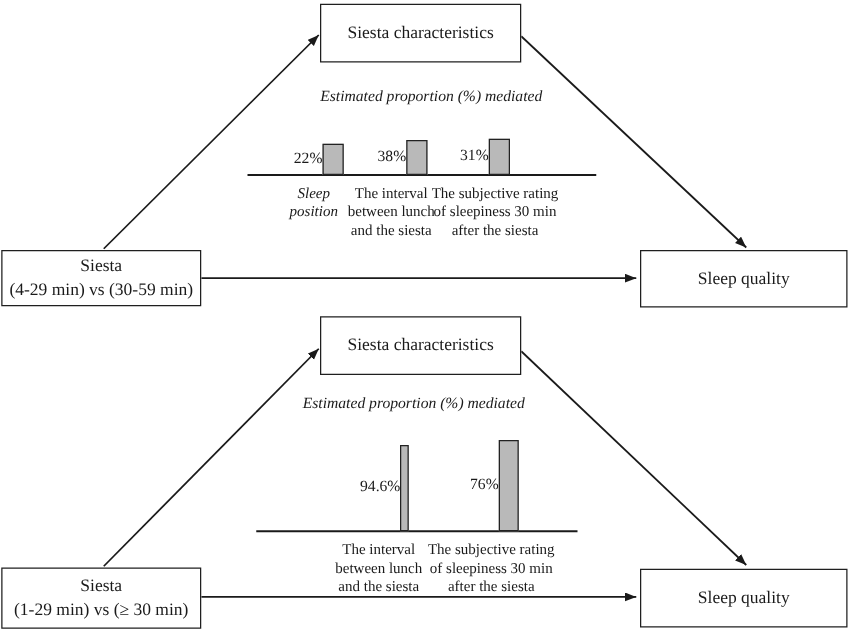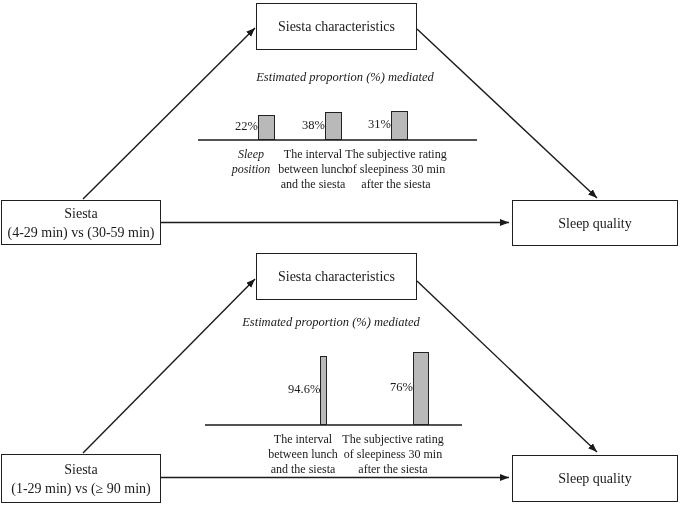--- a/index.html
+++ b/index.html
@@ -98,35 +98,35 @@
     <div class="node" style="left:256px;top:253px;width:161px;height:47px;">
       <span>Siesta characteristics</span>
     </div>
 
     <div class="chart-title" style="left:181px;top:315px;width:300px;">Estimated proportion (%) mediated</div>
 
     <div class="bar-wrap" style="left:288px;bottom:80px;width:39px;">
       <span class="bar-value">94.6%</span>
       <div class="bar" style="height: 68.6px;"></div>
     </div>
-    <div class="bar-wrap" style="left:390px;bottom:80px;width:39px;">
+    <div class="bar-wrap" style="left:376px;bottom:80px;width:39px;">
       <span class="bar-value">76%</span>
       <div class="bar" style="height: 73px;"></div>
     </div>
 
     <div class="cat-label" style="left:303px;top:432px;">The interval
 between lunch
 and the siesta</div>
     <div class="cat-label" style="left:393px;top:432px;">The subjective rating
 of sleepiness 30 min
 after the siesta</div>
 
     <div class="node" style="left:1px;top:454px;width:160px;height:49px;">
       <span>Siesta</span>
-      <span>(1-29 min) vs (≥ 90 min)</span>
+      <span>(1-29 min) vs (≥ 30 min)</span>
     </div>
 
     <div class="node" style="left:512px;top:455px;width:166px;height:47px;">
       <span>Sleep quality</span>
     </div>
   </div>
 
 </div>
 
 </body></html>

